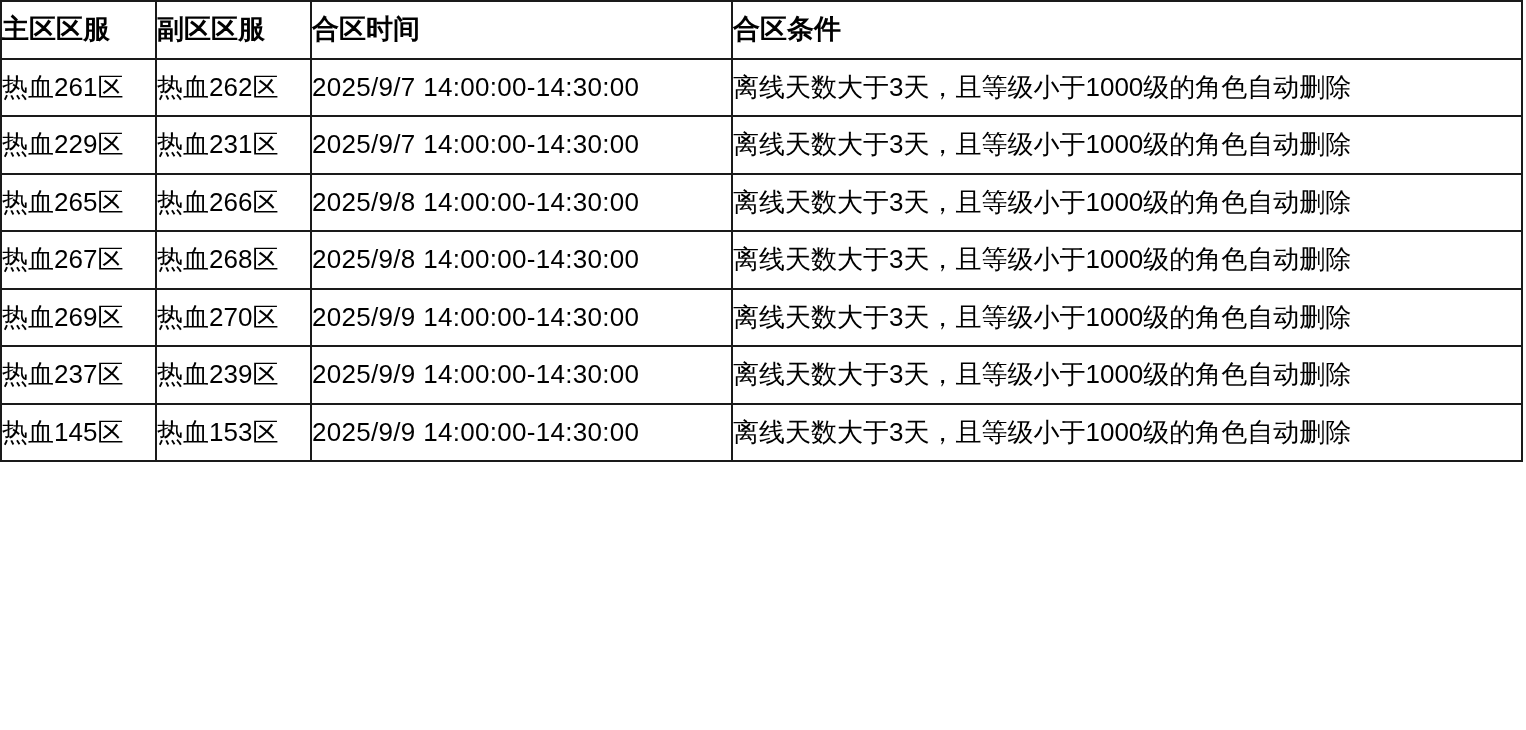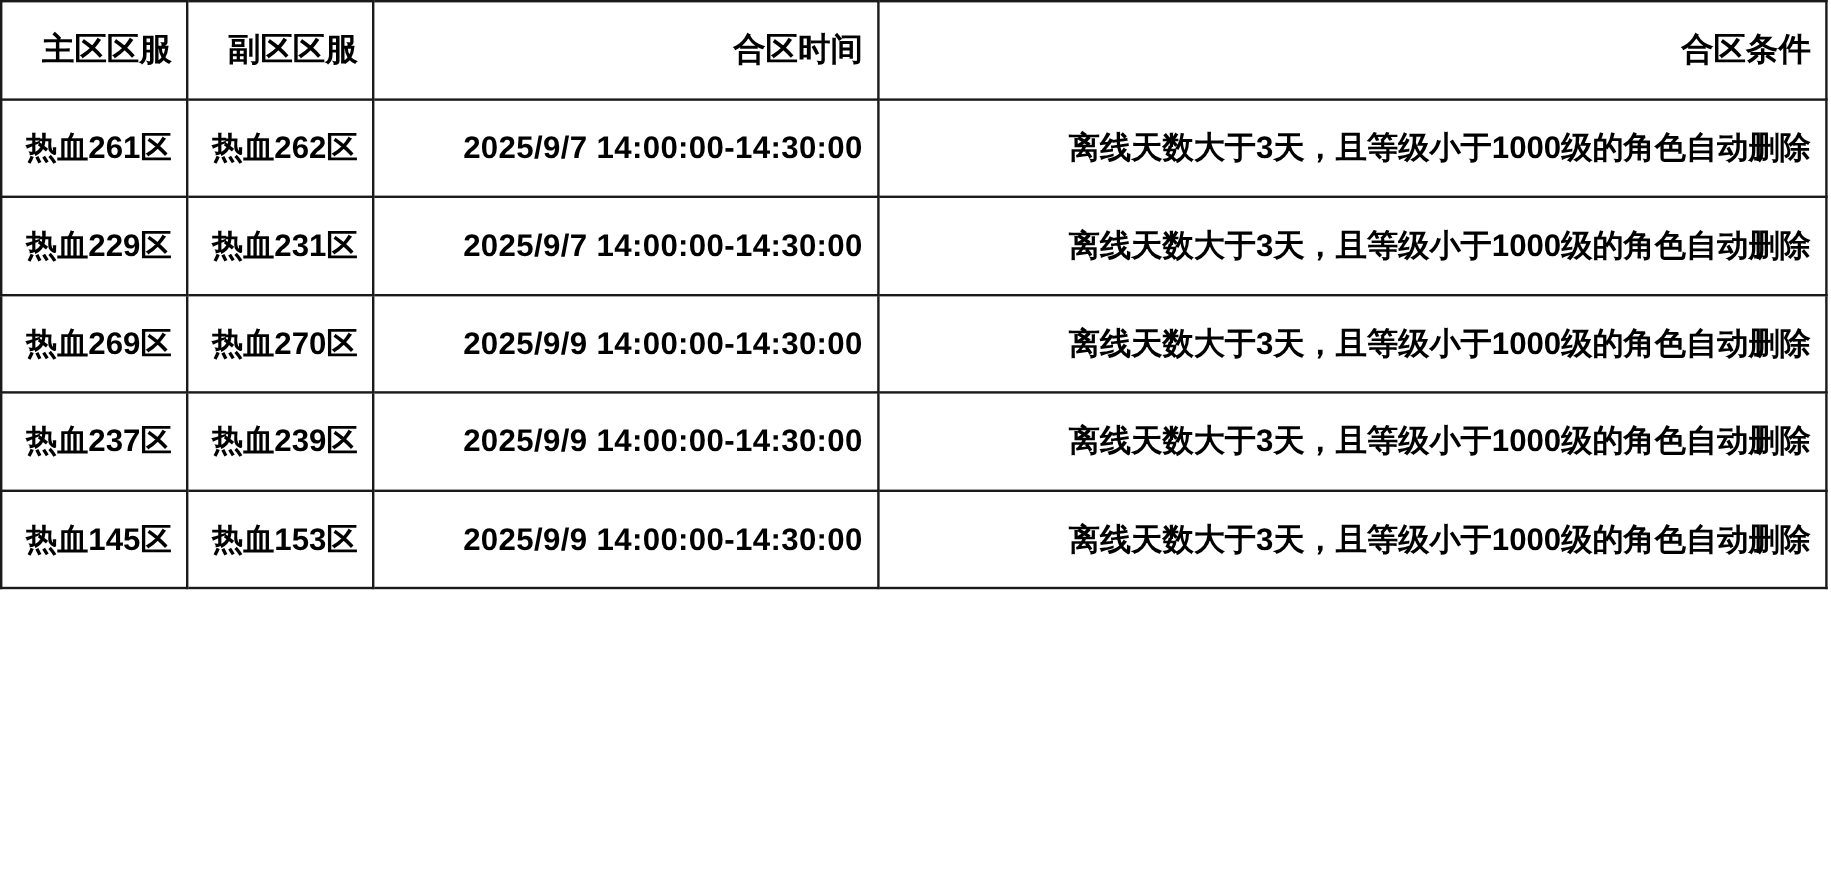--- a/index.html
+++ b/index.html
@@ -21,34 +21,34 @@
   }
   table.merge-table {
     border-collapse: collapse;
     width: 1521px;
     margin: 0;
     table-layout: fixed;
   }
   table.merge-table th,
   table.merge-table td {
     border: 2px solid #1a1a1a;
-    padding: 12px;
+    padding: 0;
     height: 55.5px;
     line-height: 1.1;
-    text-align: right;
+    text-align: left;
     vertical-align: middle;
     white-space: nowrap;
     overflow: hidden;
   }
   table.merge-table th {
     font-weight: bold;
     font-size: 27px;
   }
   table.merge-table td {
-    font-weight: bold;
+    font-weight: normal;
     font-size: 26px;
   }
   
   col.c-main { width: 155px; }
   col.c-sub  { width: 155px; }
   col.c-time { width: 421px; }
   col.c-cond { width: 790px; }
 
   td.col-time {
     font-size: 25px;
@@ -88,20 +88,32 @@
         <td class="col-time">2025/9/7  14:00:00-14:30:00</td>
         <td class="col-cond">离线天数大于3天，且等级小于1000级的角色自动删除</td>
       </tr>
       <tr>
         <td class="col-main">热血229区</td>
         <td class="col-sub">热血231区</td>
         <td class="col-time">2025/9/7  14:00:00-14:30:00</td>
         <td class="col-cond">离线天数大于3天，且等级小于1000级的角色自动删除</td>
       </tr>
       <tr>
+        <td class="col-main">热血265区</td>
+        <td class="col-sub">热血266区</td>
+        <td class="col-time">2025/9/8  14:00:00-14:30:00</td>
+        <td class="col-cond">离线天数大于3天，且等级小于1000级的角色自动删除</td>
+      </tr>
+      <tr>
+        <td class="col-main">热血267区</td>
+        <td class="col-sub">热血268区</td>
+        <td class="col-time">2025/9/8  14:00:00-14:30:00</td>
+        <td class="col-cond">离线天数大于3天，且等级小于1000级的角色自动删除</td>
+      </tr>
+      <tr>
         <td class="col-main">热血269区</td>
         <td class="col-sub">热血270区</td>
         <td class="col-time">2025/9/9  14:00:00-14:30:00</td>
         <td class="col-cond">离线天数大于3天，且等级小于1000级的角色自动删除</td>
       </tr>
       <tr>
         <td class="col-main">热血237区</td>
         <td class="col-sub">热血239区</td>
         <td class="col-time">2025/9/9  14:00:00-14:30:00</td>
         <td class="col-cond">离线天数大于3天，且等级小于1000级的角色自动删除</td>

